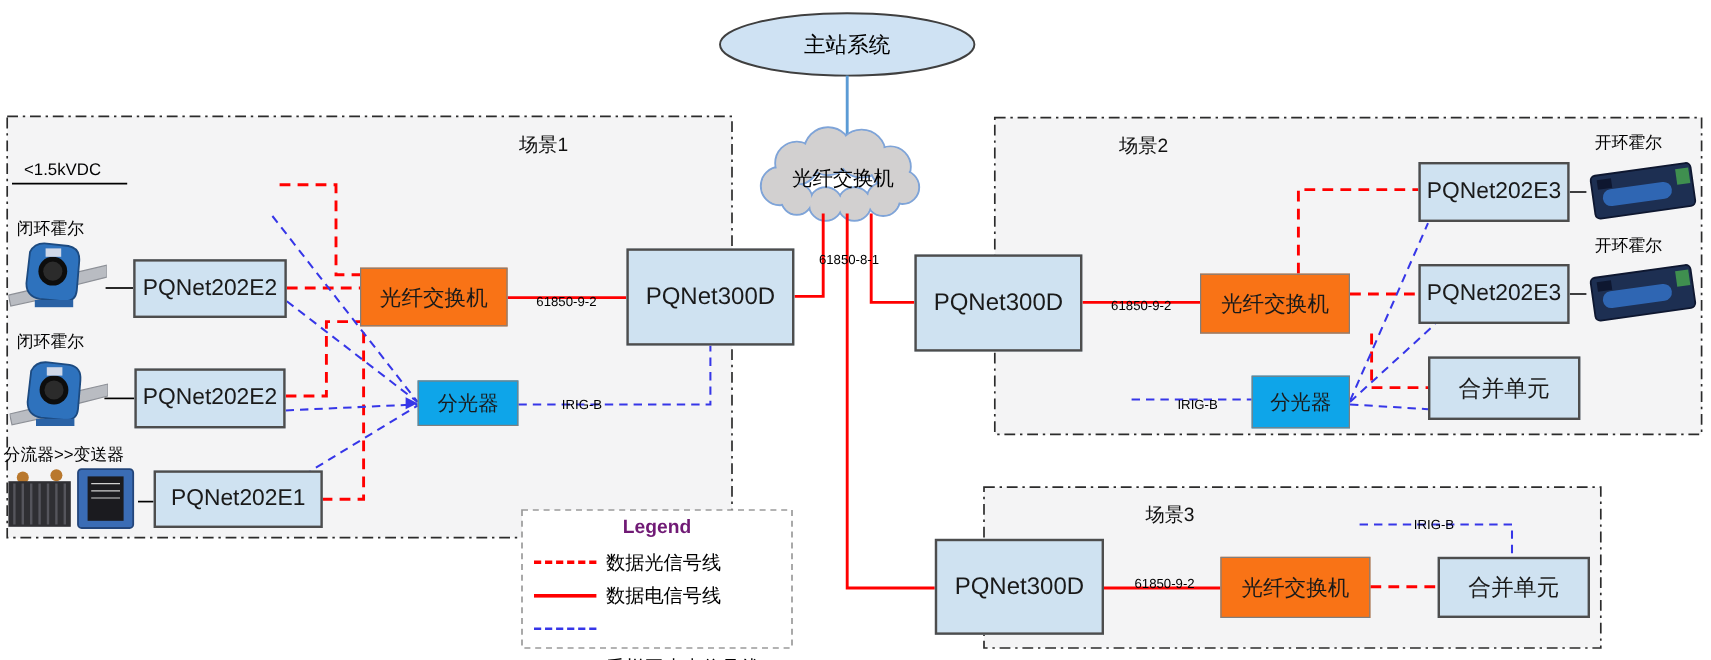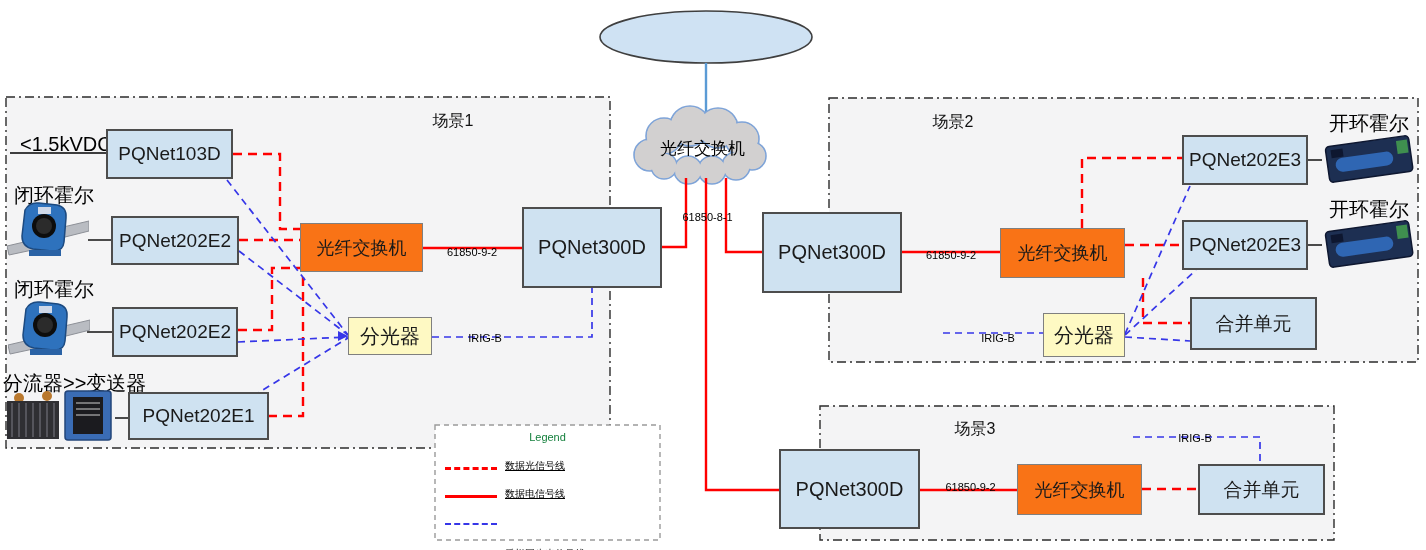--- a/index.html
+++ b/index.html
@@ -8,28 +8,28 @@
     font-family:"Liberation Sans","DejaVu Sans",sans-serif; overflow:hidden;
   }
   svg.overlay { position:absolute; left:0; top:0; width:1426px; height:550px; }
   .box {
     position:absolute; display:flex; align-items:center; justify-content:center;
     box-sizing:border-box; color:#1a1a1a; white-space:nowrap;
   }
   .dev      { background:#cfe2f1; border:2px solid #4d4d4d; font-size:19px; }
   .big      { font-size:20px; }
   .switch   { background:#f97316; border:1.5px solid #7f7f7f; font-size:18px; }
-  .splitter { background:#fef9c3; border:1.5px solid #7f7f7f; font-size:20px; }
+  .splitter { background:#0ea5e9; border:1.5px solid #7f7f7f; font-size:17px; }
   .lbl { position:absolute; color:#000; white-space:nowrap; }
   .ctr { display:flex; align-items:center; justify-content:center; text-align:center; }
   .scene-title { font-size:16px; color:#111; }
   .edge { font-size:11px;margin-top:16px; }
-  .cn   { font-size:20px; }
-  .legend-title { font-size:11px; color:#15803d; }
-  .legend-label { font-size:10px;text-decoration:underline; }
+  .cn   { font-size:14px; }
+  .legend-title { font-size:16px; color:#701a75;font-weight:bold; }
+  .legend-label { font-size:16px; }
   .ls { position:absolute; width:52px; height:0; }
   .ls-red-dashed  { border-top:3px dashed #ff0000; }
   .ls-red-solid   { border-top:3px solid  #ff0000; }
   .ls-blue-dashed { border-top:2px dashed #3636e8; }
   .sensor { position:absolute; }
 </style>
 </head>
 <body>
 
 <div id="canvas">
@@ -108,20 +108,21 @@
       <path d="M1125,334 L1190,186"></path>
       <path d="M1125,335 L1196,270"></path>
       <path d="M1125,337 L1190,341"></path>
       <path d="M1133,437 H1260 V464"></path>
     </g>
     <polygon points="348,336 338,331 338,341" fill="#3636e8"></polygon>
 
     <rect x="435" y="425" width="225" height="115" fill="#ffffff" stroke="#9a9a9a" stroke-width="1.4" stroke-dasharray="5 4"></rect>
   </svg>
 
+  <div class="lbl ctr" style="left:640px; top:24px; width:132px; height:26px; font-size:18px;">主站系统</div>
   <div class="lbl ctr" style="left:645px; top:137px; width:115px; height:22px; font-size:17px;">光纤交换机</div>
   <div class="lbl ctr edge" style="left:660px; top:195px; width:95px;">61850-8-1</div>
 
   <div class="lbl ctr scene-title" style="left:418px; top:111px; width:70px;">场景1</div>
 
   <div class="lbl cn" style="left:20px; top:133px;">&lt;1.5kVDC</div>
   <div class="lbl cn" style="left:14px; top:182px;">闭环霍尔</div>
   <div class="lbl cn" style="left:14px; top:276px;">闭环霍尔</div>
   <div class="lbl cn" style="left:3px; top:370px;">分流器&gt;&gt;变送器</div>
 
@@ -165,21 +166,20 @@
       <rect x="60" y="3" width="46" height="49" rx="3" fill="#3a6cb5" stroke="#23457a" stroke-width="1.5"></rect>
       <rect x="68" y="9" width="30" height="37" fill="#1b1b1f"></rect>
       <g stroke="#cfcfcf" stroke-width="1">
           <line x1="71" y1="15" x2="95" y2="15"></line>
           <line x1="71" y1="21" x2="95" y2="21"></line>
           <line x1="71" y1="27" x2="95" y2="27"></line>
         </g>
     </svg>
   </div>
 
-  <div class="box dev" style="left:106px; top:129px; width:127px; height:50px;">PQNet103D</div>
   <div class="box dev" style="left:111px; top:216px; width:128px; height:49px;">PQNet202E2</div>
   <div class="box dev" style="left:112px; top:307px; width:126px; height:50px;">PQNet202E2</div>
   <div class="box dev" style="left:128px; top:392px; width:141px; height:48px;">PQNet202E1</div>
   <div class="box switch" style="left:300px; top:223px; width:123px; height:49px;">光纤交换机</div>
   <div class="box splitter" style="left:348px; top:317px; width:84px; height:38px;">分光器</div>
   <div class="box dev big" style="left:522px; top:207px; width:140px; height:81px;">PQNet300D</div>
 
   <div class="lbl ctr edge" style="left:431px; top:230px; width:82px;">61850-9-2</div>
   <div class="lbl ctr edge" style="left:450px; top:316px; width:70px;">IRIG-B</div>
 

